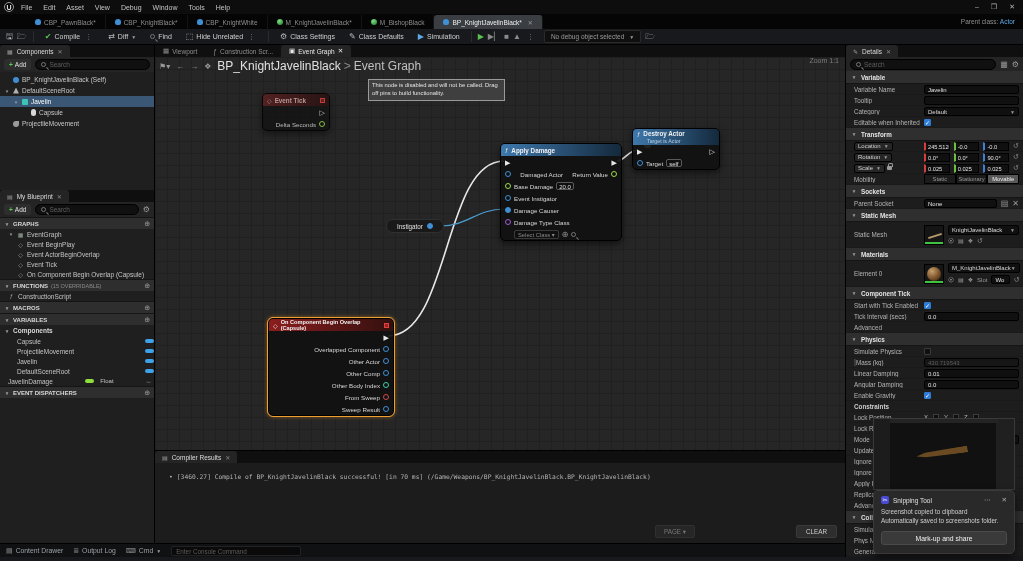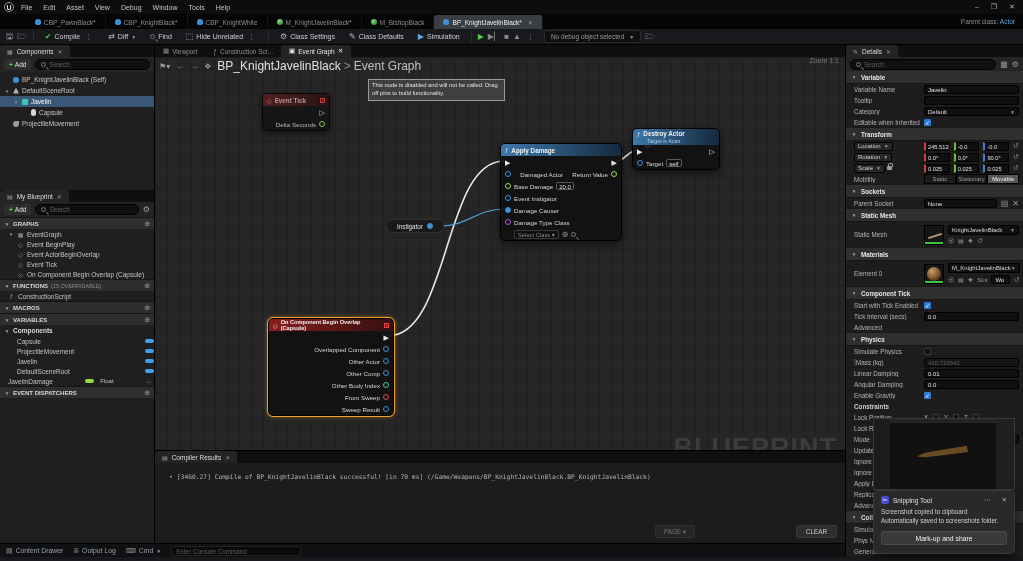--- a/index.html
+++ b/index.html
@@ -611,21 +611,20 @@
             <span>From Sweep</span>
             <span class="pinc" style="border-color: rgb(208, 73, 73);"></span>
           </div>
           <div class="prow out">
             <span>Sweep Result</span>
             <span class="pinc" style="border-color: rgb(63, 143, 212);"></span>
           </div>
         </div>
     </div>
 
-    <div class="watermark">BLUEPRINT</div>
   </div>
 
   <div class="abs compiler">
     <div class="tabstrip">
       <div class="ptab">
         <span class="pticon">▤</span>
         <span>Compiler Results</span>
         <span class="x">✕</span>
       </div>
     </div>

